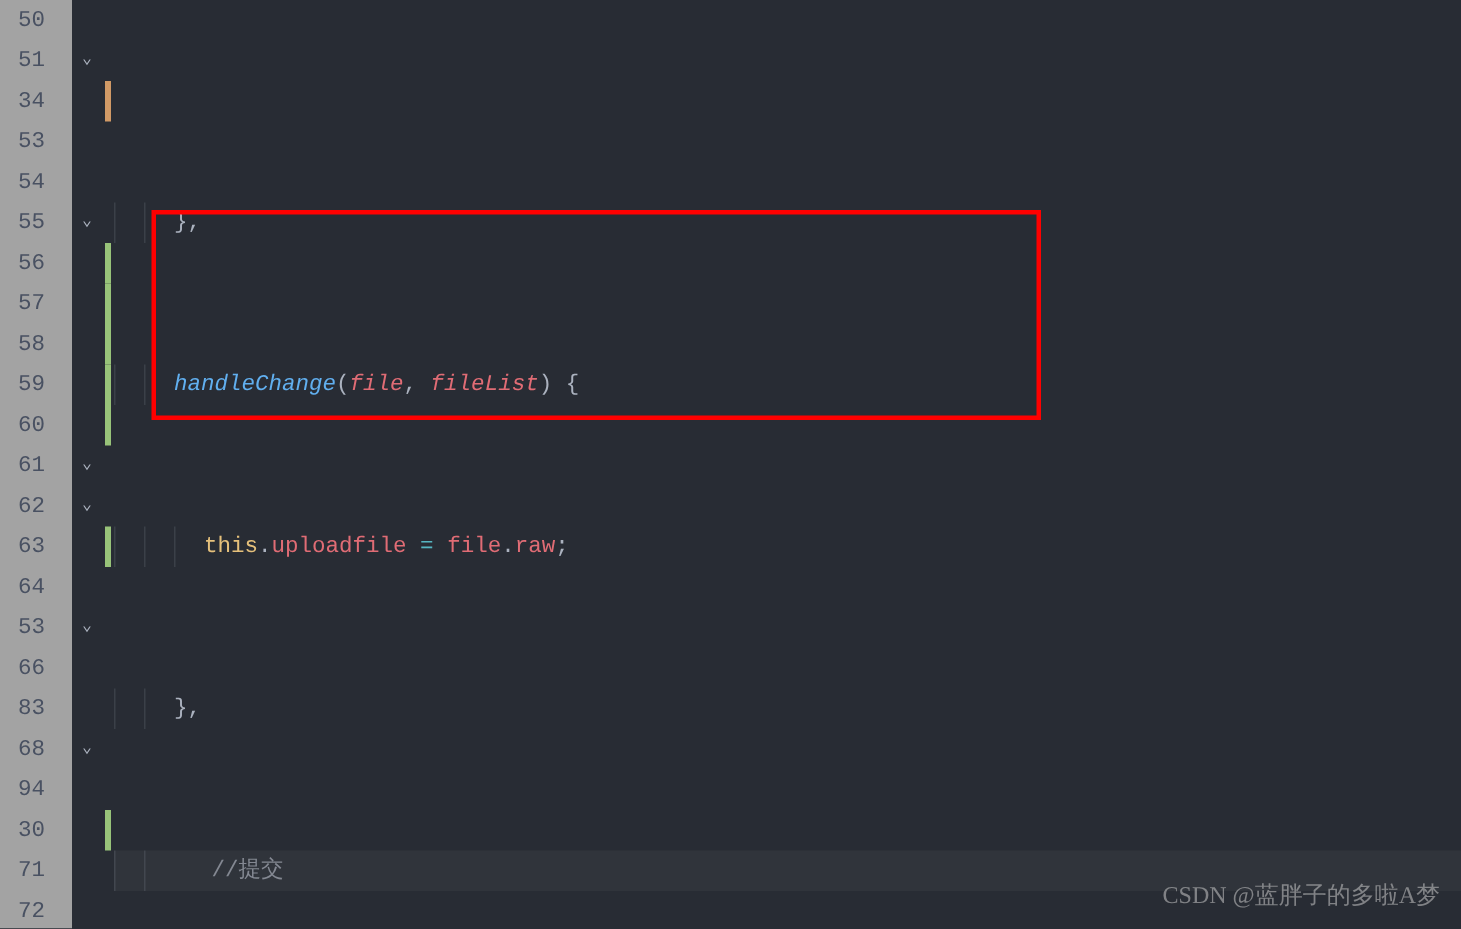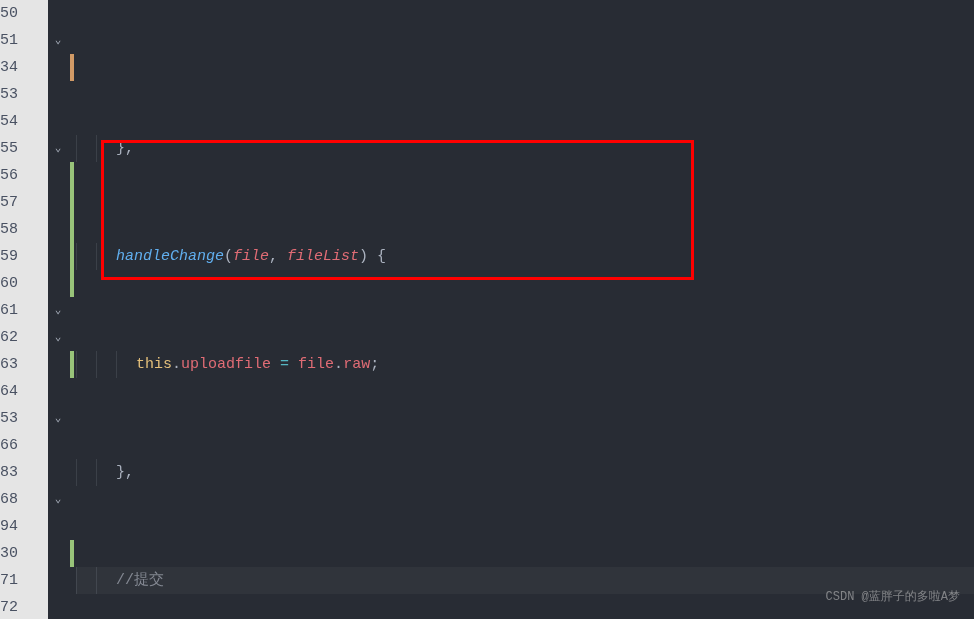--- a/index.html
+++ b/index.html
@@ -9,23 +9,23 @@
       font-family: Consolas, 'Courier New', monospace;
       font-size: 15px;
       line-height: 27px;
       overflow: hidden;
       width: 974px;
       height: 619px;
       position: relative;
     }
     .editor { display: flex; height: 100%; }
     .gutter {
-      background: #e5e5e5;
+      background: #a3a3a3;
       width: 48px;
-      text-align: left;
+      text-align: center;
       color: #495162;
       padding-right: 4px;
       user-select: none;
       flex-shrink: 0;
     }
     .gutter .ln { height: 27px; padding-right: 2px; }
     .fold-col {
       width: 20px;
       flex-shrink: 0;
       color: #abb2bf;
@@ -50,21 +50,21 @@
       display: inline-block;
       width: 20px;
       height: 27px;
       vertical-align: top;
     }
     .t-def { color: #61afef; font-style: italic; }
     .t-var { color: #e06c75; }
     .t-prop { color: #e06c75; margin-top: 28px; }
     .t-punct { color: #abb2bf; }
     .t-op { color: #56b6c2; }
-    .t-comment { color: #7f848e; }
+    .t-comment { color: #7f848e; margin-left: 25px; }
     .t-this { color: #e5c07b; }
     .t-param { color: #e06c75; font-style: italic; }
     .highlight-line {
       position: absolute;
       left: 0;
       right: 0;
       height: 27px;
       background: rgba(255,255,255,0.04);
       z-index: 0;
     }
@@ -72,22 +72,22 @@
       position: absolute;
       border: 3px solid #ff0000;
       z-index: 10;
       pointer-events: none;
     }
     .watermark {
       position: absolute;
       bottom: 8px;
       right: 14px;
       color: rgba(200,200,200,0.55);
-      font-family: Liberation Mono, monospace;
-      font-size: 12px;
+      font-family: Liberation Serif, serif;
+      font-size: 16px;
       z-index: 20;
     }
     .chevron-icon { font-size: 11px; color: #abb2bf; }
   </style>
 </head>
 <body>
 
 <div class="editor">
   <div class="gutter">
     <div class="ln">50</div>

